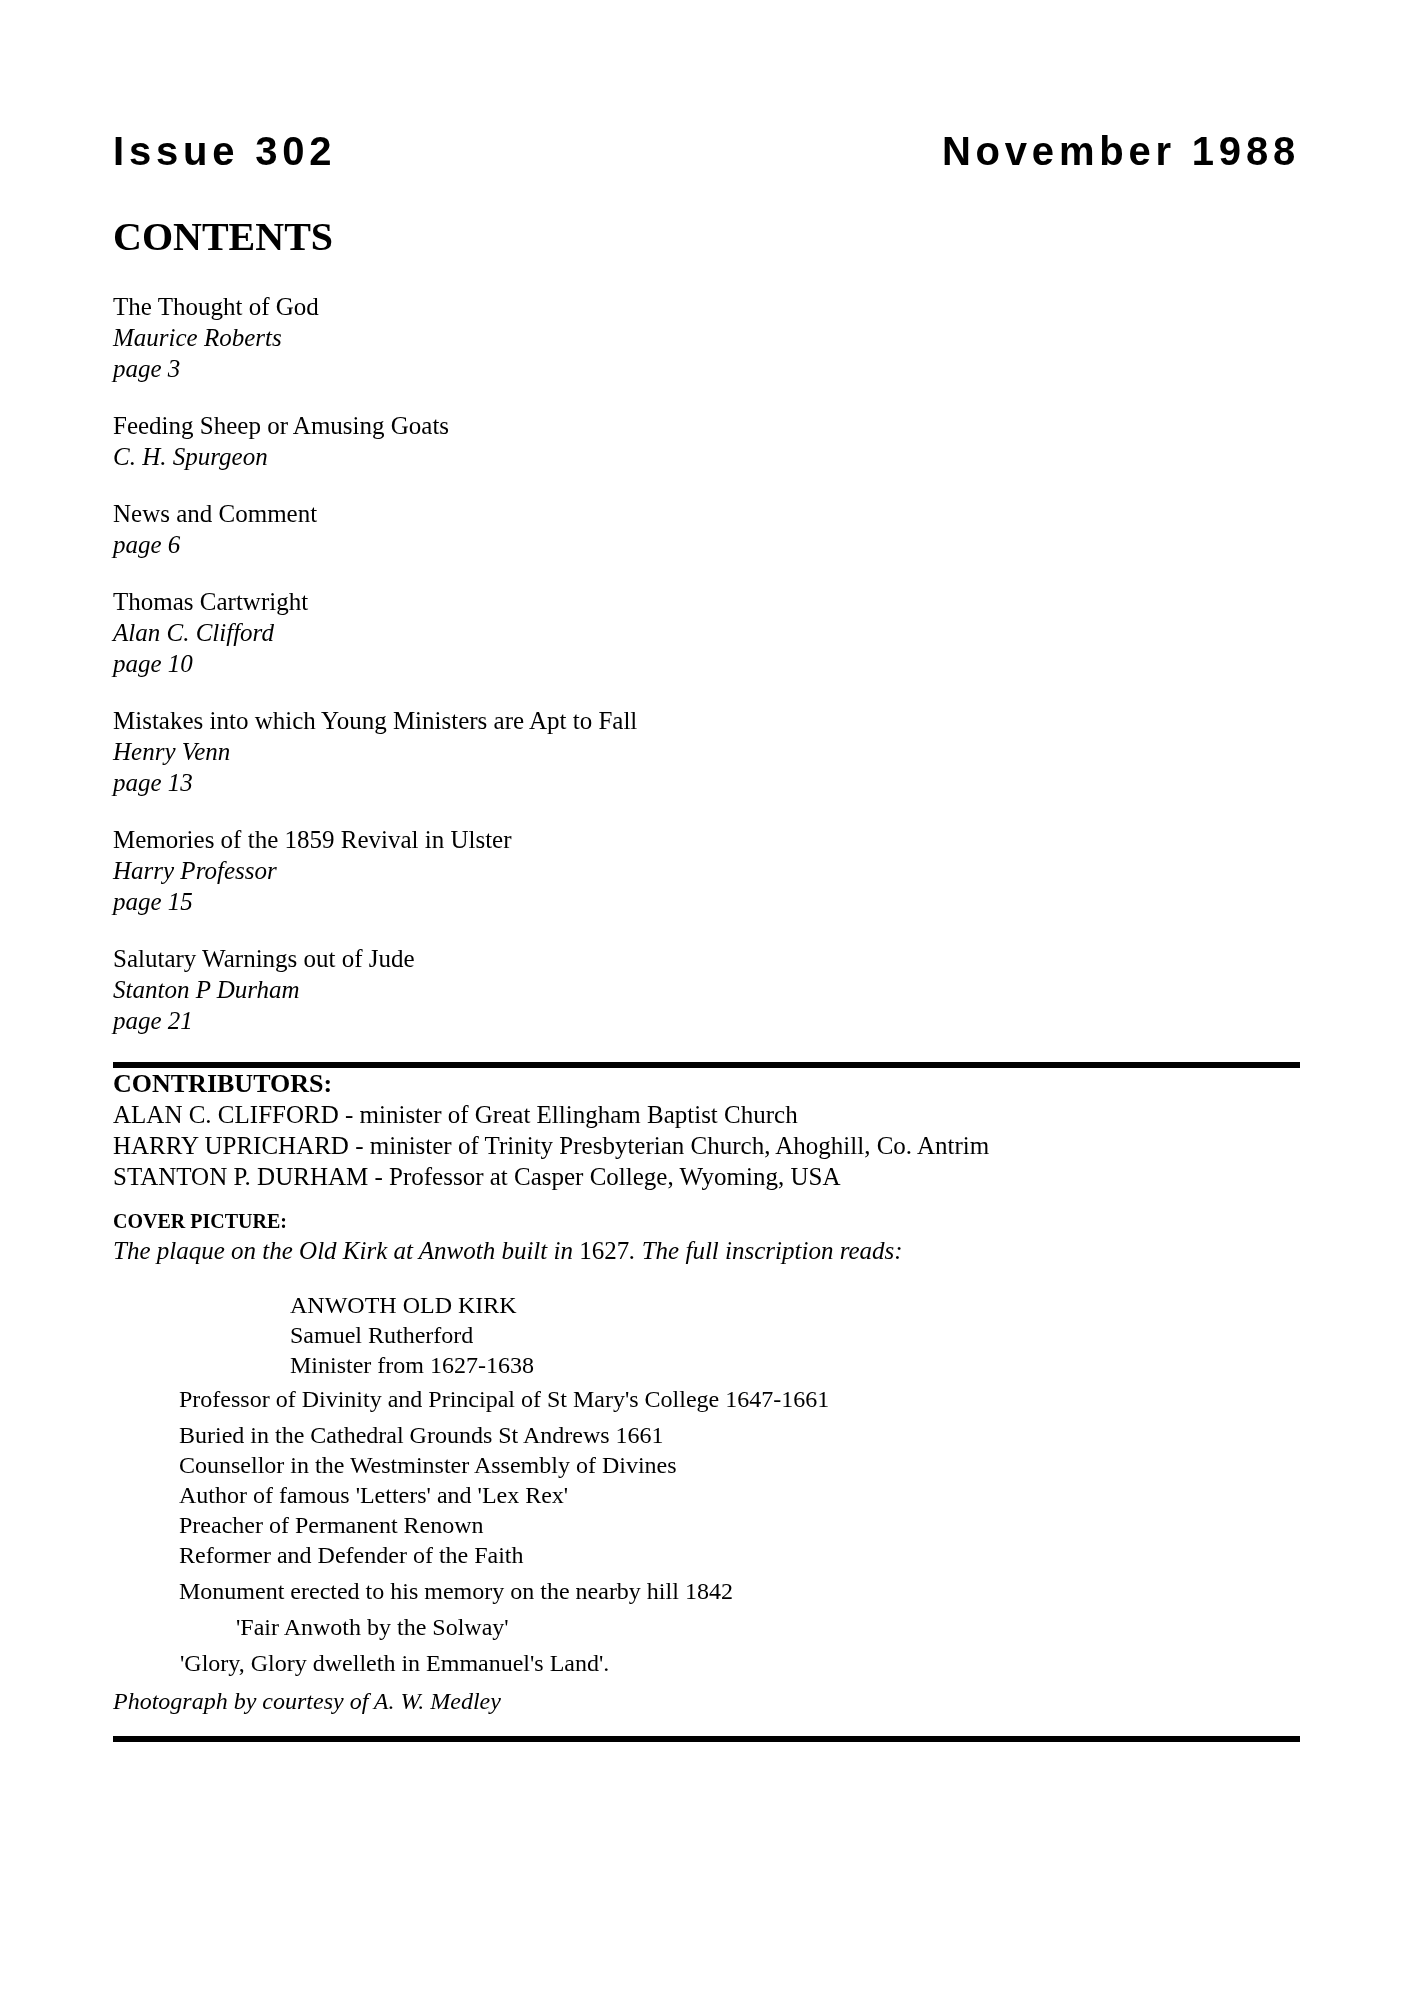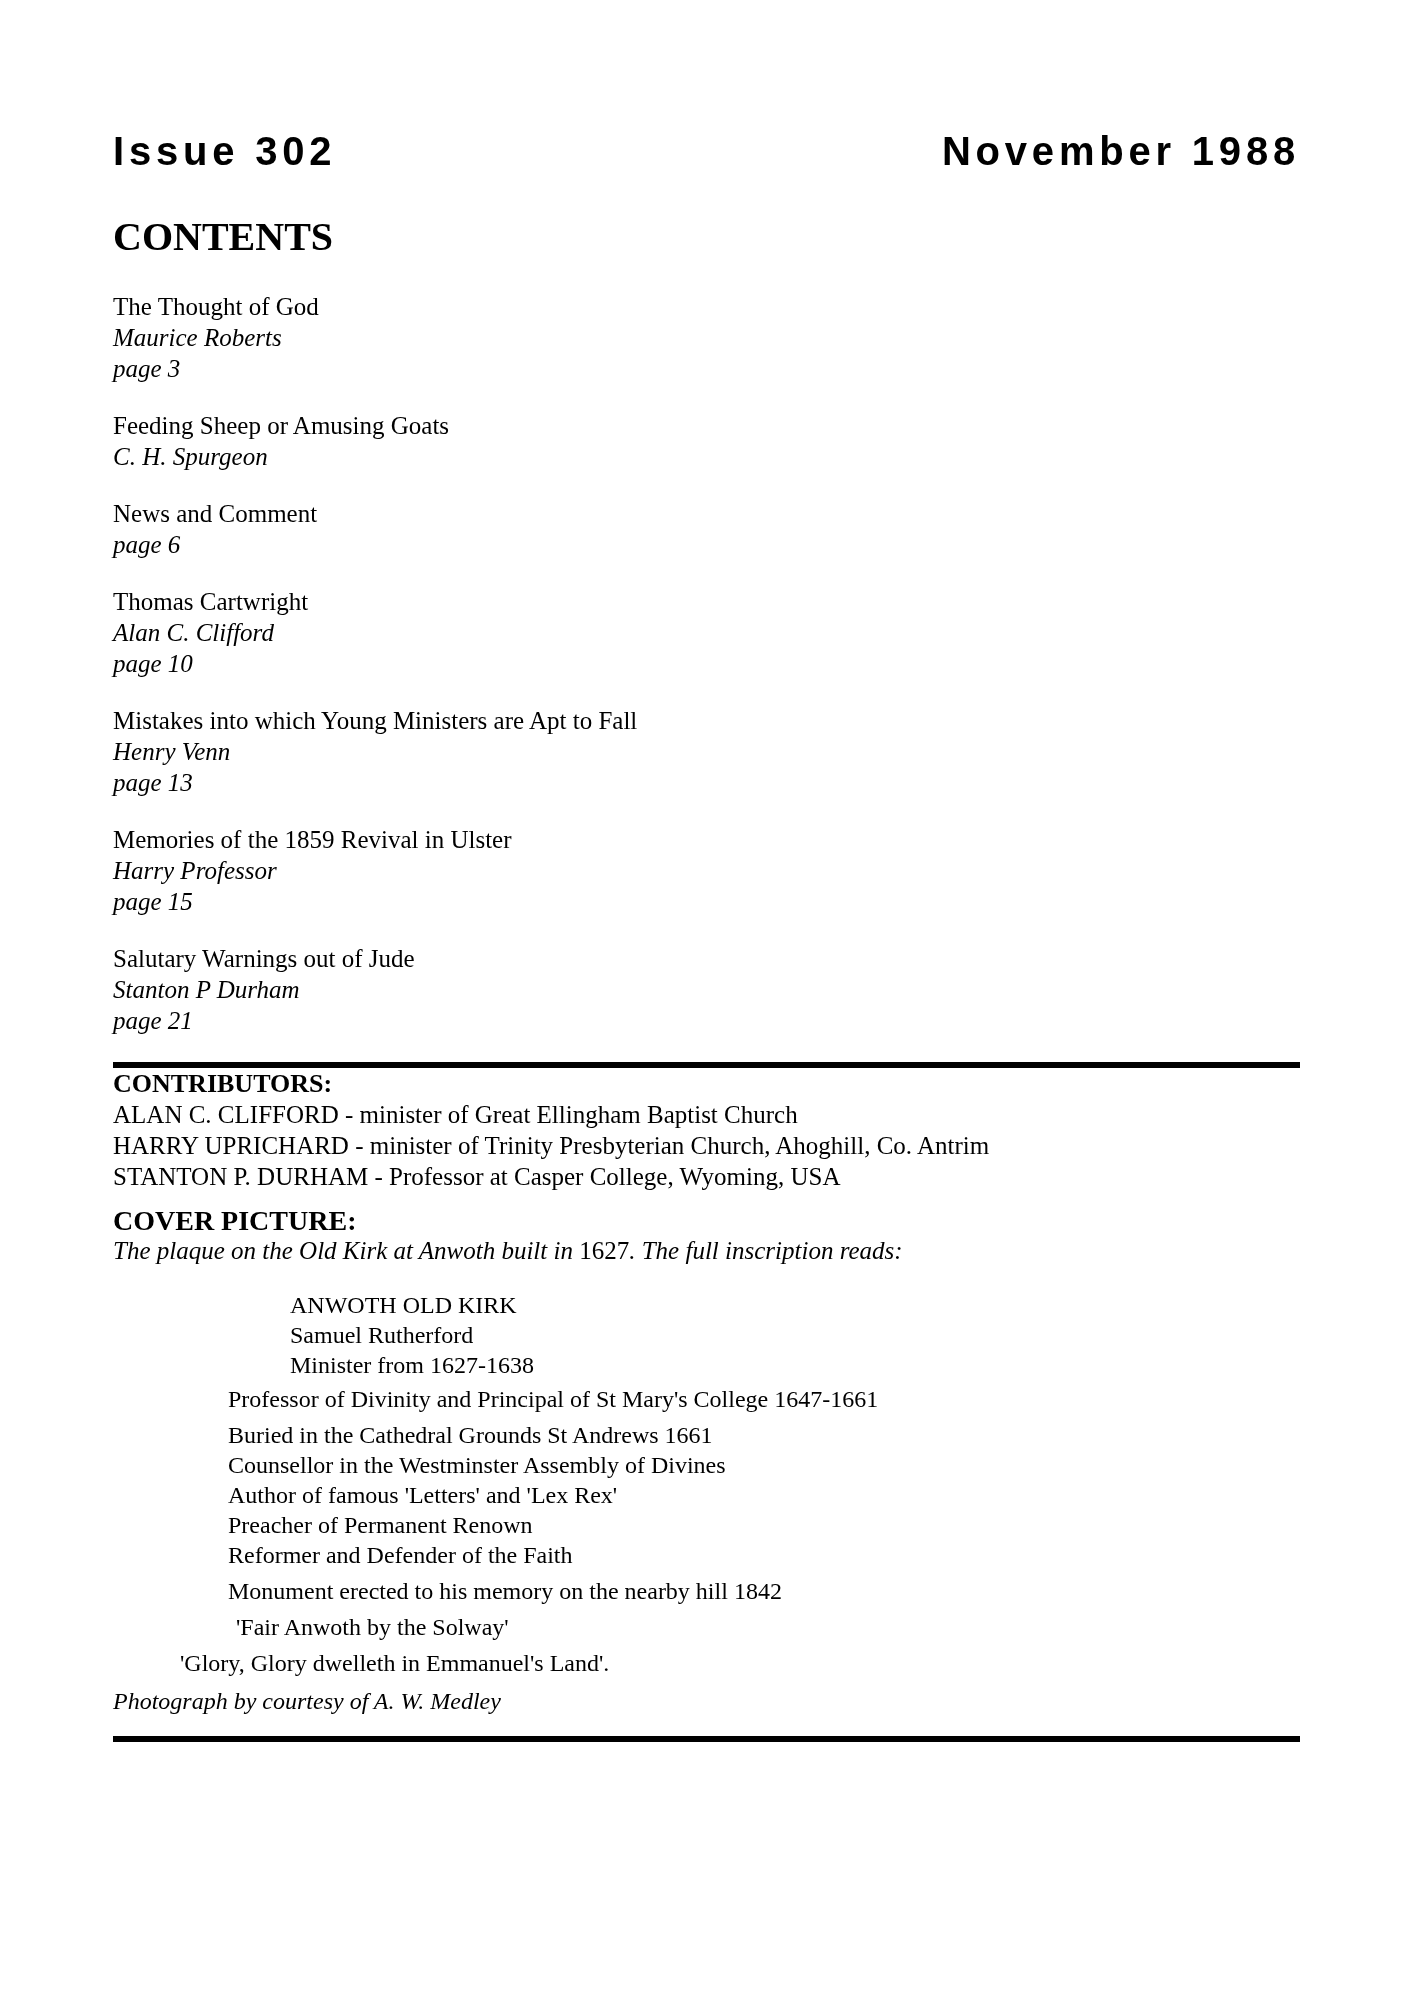--- a/index.html
+++ b/index.html
@@ -32,27 +32,27 @@
   .entry .p{font-style:italic;}
   
   .rule{height:6px;background:#000;width:1187px;}
   .rule1{margin-top:10px;}
   .rule2{margin-top:20px;}
   
   .contrib{font-size:25px;line-height:31px;}
   .contrib .h{font-weight:bold;font-size:26px;}
   
   .cover{margin-top:14px;font-size:25px;line-height:30px;}
-  .cover .h{font-weight:bold;font-size:28px;}
+  .cover .h{font-weight:bold;font-size:20px;}
   .cover .caption{font-style:italic;}
   .cover .caption .yr{font-style:normal;}
   .inscription{margin-top:24px;font-size:24px;line-height:30px;}
   .ins-line{white-space:pre;}
   .ind-a{margin-left:177px;}
-  .ind-b{margin-left:115px;}
+  .ind-b{margin-left:66px;}
   .ind-fair{margin-left:123px;}
   .ind-glory{margin-left:67px;}
   .gap6{margin-top:6px;}
   .gap4{margin-top:4px;}
   .credit{margin-top:8px;font-style:italic;font-size:24px;line-height:30px;}
 </style>
 </head>
 <body>
 
 <div class="page">

